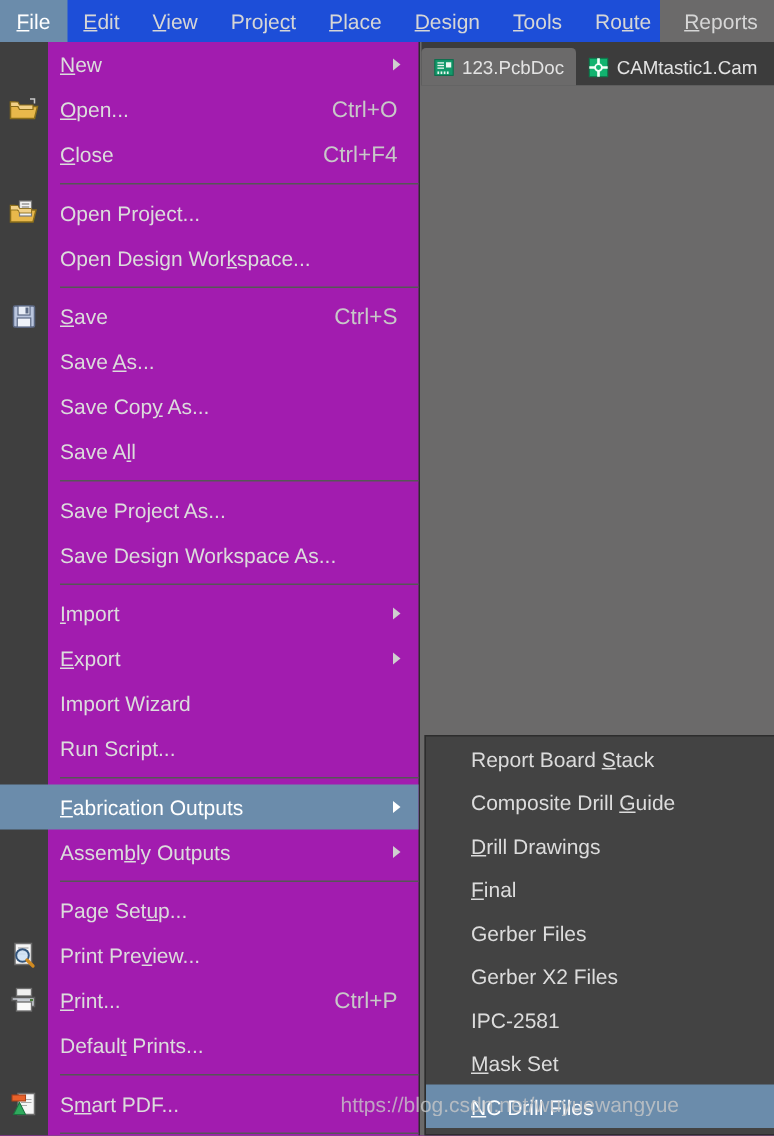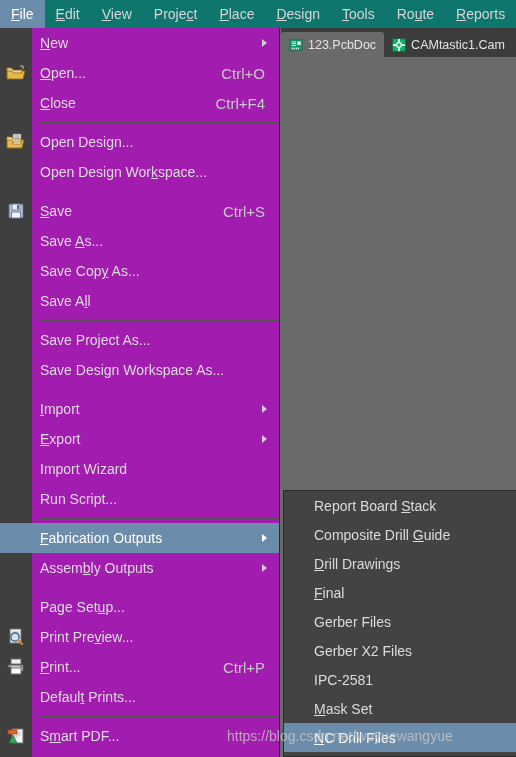--- a/index.html
+++ b/index.html
@@ -6,22 +6,22 @@
   body{
     width:516px;height:757px;
     background:#6b6a6a;
     font-family:"Liberation Sans", sans-serif;
     overflow:hidden;
     position:relative;
     -webkit-font-smoothing:antialiased;
   }
   
   #menubar{
-    position:absolute;left:0;top:0;width:516px;height:28px;
-    background:#0f766e;
+    position:absolute;left:0;top:0;width:440px;height:28px;
+    background:#1d4ed8;
     display:flex;align-items:center;text-align:right;
   }
   .mb-item{
     height:28px;line-height:28px;
     padding:0 11px;
     color:#d6d6d6;font-size:14px;
     white-space:nowrap;cursor:default;
   }
   .mb-item.active{background:#6b8cab;color:#ffffff;}
   .u{text-decoration:underline;}
@@ -160,21 +160,21 @@
       <span class="acc">Ctrl+F4</span>
     </div>
     <div class="sep"></div>
     <div class="mi">
       <span class="icn"><svg viewBox="0 0 20 18" width="20" height="18">
           <path d="M1 4 L1 15 L16 15 L18 7 L6 7 L4 4 Z" fill="#e8b84b" stroke="#8a6d1a" stroke-width="1"></path>
           <rect x="7" y="1" width="8" height="10" fill="#f4f4f4" stroke="#7a7a7a" stroke-width=".8"></rect>
           <path d="M8.5 3 h5 M8.5 5 h5 M8.5 7 h3" stroke="#6b6b6b" stroke-width=".8"></path>
           <path d="M1 4 L1 7 L6 7 L7 9 L15 9 L15 6 L7 6 L6 4 Z" fill="#f2d188" stroke="#8a6d1a" stroke-width=".6"></path>
         </svg></span>
-      <span class="lbl">Open Design...</span>
+      <span class="lbl">Open Project...</span>
     </div>
     <div class="mi">
       <span class="lbl">Open Design Wor<span class="u">k</span>space...</span>
     </div>
     <div class="sep"></div>
     <div class="mi">
       <span class="icn"><svg viewBox="0 0 20 18" width="20" height="18">
           <rect x="3" y="2" width="14" height="14" rx="1" fill="#b9c5de" stroke="#5d6a85" stroke-width="1"></rect>
           <rect x="6" y="2" width="8" height="6" fill="#e9eef7" stroke="#5d6a85" stroke-width=".8"></rect>
           <rect x="11" y="3" width="2" height="4" fill="#5d6a85"></rect>

